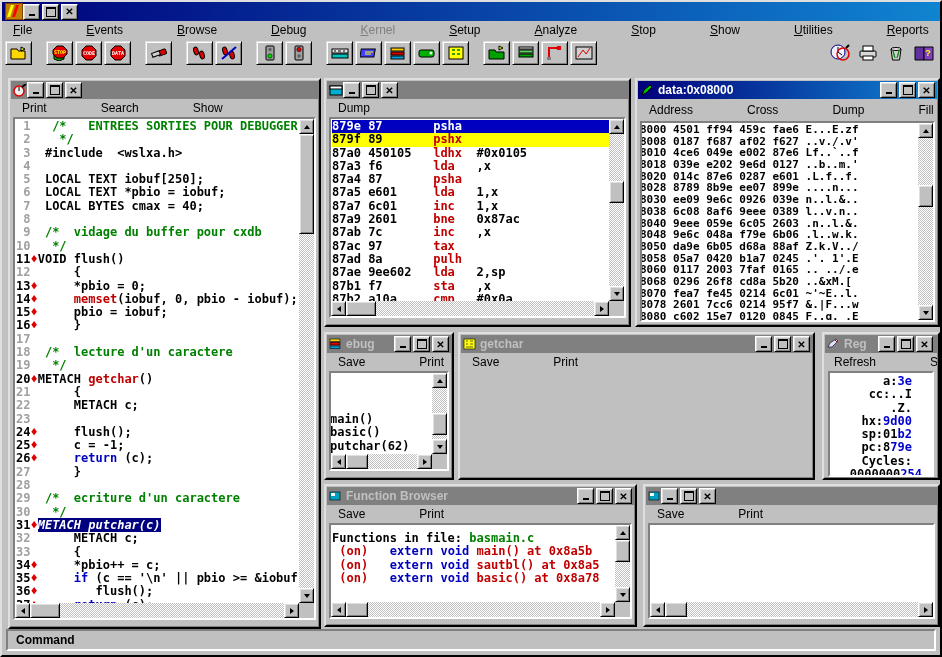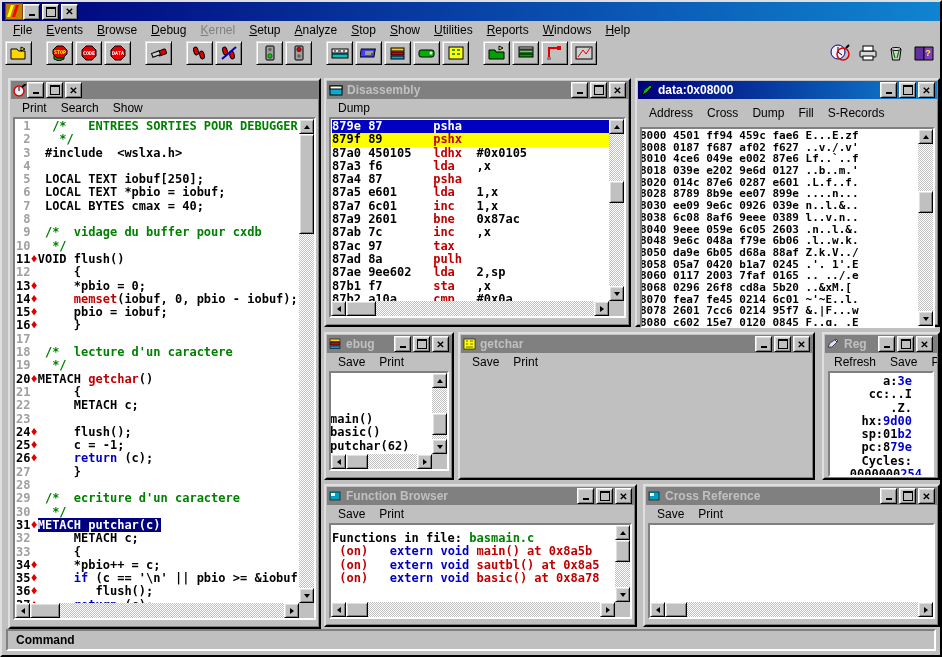--- a/index.html
+++ b/index.html
@@ -25,21 +25,21 @@
           border:1px solid;border-color:#fff #000 #000 #fff;
           box-shadow:inset 1px 1px 0 #dfdfdf, inset -1px -1px 0 #808080;
           position:relative;font-size:9px;line-height:12px;text-align:center;
           color:#000;font-family:"Liberation Sans",sans-serif;font-weight:bold;
           display:flex;align-items:center;justify-content:center;overflow:hidden;}
   .sysbtn .g{display:block;}
   .min .g{width:6px;height:2px;background:#000;margin-top:6px;}
   .max .g{width:8px;height:7px;border:1px solid #000;border-top-width:2px;}
   .clo .g{font-size:10px;line-height:9px;font-weight:bold;font-family:"Liberation Sans",sans-serif;}
 
-  .menubar{height:17px;display:flex;align-items:center;background:#c0c0c0;padding-left:4px;}
+  .menubar{height:17px;display:flex;align-items:center;background:#c0c0c0;padding-left:4px;gap:40px;}
   .menubar span{padding:1px 7px;font-size:12px;color:#000;}
   .menubar span.dim{color:#808080;}
   .menubar span u{text-decoration:underline;}
 
   .win{position:absolute;background:#c0c0c0;
        border:2px solid;border-color:#dfdfdf #000 #000 #dfdfdf;box-sizing:border-box;}
   .winin{border:1px solid;border-color:#c0c0c0 #808080 #808080 #c0c0c0;height:100%;box-sizing:border-box;}
 
   .client{background:#fff;border:2px solid;border-color:#808080 #fff #fff #808080;
           box-sizing:border-box;overflow:hidden;position:relative;}
@@ -74,21 +74,21 @@
         box-sizing:border-box;display:flex;align-items:center;justify-content:center;}
   .tsep{width:10px;}
   .flat{width:26px;height:24px;display:flex;align-items:center;justify-content:center;}
 
   
   .ln{color:#000;}
   .ln.g{color:#a0a0a0;}
   .cmt{color:#008000;}
   .kw{color:#0000c0;}
   .fn{color:#c00000;}
-  .hl{background:#000080;color:#fff;}
+  .hl{background:#000080;color:#fff;font-style:italic;}
   .dia{color:#e00000;}
 
   .statusbar{position:absolute;left:4px;right:4px;bottom:4px;height:22px;
              background:#c0c0c0;border:2px solid;border-color:#808080 #fff #fff #808080;
              box-sizing:border-box;display:flex;align-items:center;padding-left:8px;
              font-size:12px;font-weight:bold;color:#000;}
 </style>
 </head>
 <body>
 
@@ -341,21 +341,20 @@
 
   <div class="win" style="left:322px;top:76px;width:307px;height:249px;">
     <div class="winin">
       <div class="tbar inactive">
         <span style="width:14px;height:13px;display:inline-block;">
           <svg width="14" height="13" viewBox="0 0 14 13">
               <rect x="1" y="2" width="12" height="9" fill="#00b0d0" stroke="#000"></rect>
               <rect x="1" y="2" width="12" height="3" fill="#fff" stroke="#000"></rect>
             </svg>
         </span>
-        <div class="tt">Disassembly</div>
         <div class="btns">
           <div class="sysbtn min">
               <span class="g"></span>
             </div>
           <div class="sysbtn max">
               <span class="g"></span>
             </div>
           <div class="sysbtn clo">
               <span class="g">✕</span>
             </div>
@@ -405,21 +404,21 @@
               <span class="g"></span>
             </div>
           <div class="sysbtn max">
               <span class="g"></span>
             </div>
           <div class="sysbtn clo">
               <span class="g">✕</span>
             </div>
         </div>
       </div>
-      <div class="menubar" id="data-menu" style="height:28px;text-align:right;">
+      <div class="menubar" id="data-menu" style="height:22px;text-align:right;">
           <span>Address</span>
           <span>Cross</span>
           <span>Dump</span>
           <span>Fill</span>
           <span>S-Records</span>
         </div>
       <div class="client" style="margin:0 2px 2px 2px;height:201px;">
         <div class="mono" id="data-rows" style="position:absolute;left:-2px;top:1px;right:15px;bottom:0;overflow:hidden;"><div style="height: 11.7px; font-size: 11px; line-height: 11.7px;"><span>8000</span><span> 4501 ff94 459c fae6</span><span> E...E.zf</span></div><div style="height: 11.7px; font-size: 11px; line-height: 11.7px;"><span>8008</span><span> 0187 f687 af02 f627</span><span> ..v./.v'</span></div><div style="height: 11.7px; font-size: 11px; line-height: 11.7px;"><span>8010</span><span> 4ce6 049e e002 87e6</span><span> Lf..`..f</span></div><div style="height: 11.7px; font-size: 11px; line-height: 11.7px;"><span>8018</span><span> 039e e202 9e6d 0127</span><span> ..b..m.'</span></div><div style="height: 11.7px; font-size: 11px; line-height: 11.7px;"><span>8020</span><span> 014c 87e6 0287 e601</span><span> .L.f..f.</span></div><div style="height: 11.7px; font-size: 11px; line-height: 11.7px;"><span>8028</span><span> 8789 8b9e ee07 899e</span><span> ....n...</span></div><div style="height: 11.7px; font-size: 11px; line-height: 11.7px;"><span>8030</span><span> ee09 9e6c 0926 039e</span><span> n..l.&amp;..</span></div><div style="height: 11.7px; font-size: 11px; line-height: 11.7px;"><span>8038</span><span> 6c08 8af6 9eee 0389</span><span> l..v.n..</span></div><div style="height: 11.7px; font-size: 11px; line-height: 11.7px;"><span>8040</span><span> 9eee 059e 6c05 2603</span><span> .n..l.&amp;.</span></div><div style="height: 11.7px; font-size: 11px; line-height: 11.7px;"><span>8048</span><span> 9e6c 048a f79e 6b06</span><span> .l..w.k.</span></div><div style="height: 11.7px; font-size: 11px; line-height: 11.7px;"><span>8050</span><span> da9e 6b05 d68a 88af</span><span> Z.k.V../</span></div><div style="height: 11.7px; font-size: 11px; line-height: 11.7px;"><span>8058</span><span> 05a7 0420 b1a7 0245</span><span> .'. 1'.E</span></div><div style="height: 11.7px; font-size: 11px; line-height: 11.7px;"><span>8060</span><span> 0117 2003 7faf 0165</span><span> .. ../.e</span></div><div style="height: 11.7px; font-size: 11px; line-height: 11.7px;"><span>8068</span><span> 0296 26f8 cd8a 5b20</span><span> ..&amp;xM.[ </span></div><div style="height: 11.7px; font-size: 11px; line-height: 11.7px;"><span>8070</span><span> fea7 fe45 0214 6c01</span><span> ~'~E..l.</span></div><div style="height: 11.7px; font-size: 11px; line-height: 11.7px;"><span>8078</span><span> 2601 7cc6 0214 95f7</span><span> &amp;.|F...w</span></div><div style="height: 11.7px; font-size: 11px; line-height: 11.7px;"><span>8080</span><span> c602 15e7 0120 0845</span><span> F..g. .E</span></div></div>
         <div class="sb-v">
           <div class="arrow up">
@@ -606,21 +605,20 @@
 
   <div class="win" style="left:641px;top:482px;width:297px;height:143px;">
     <div class="winin">
       <div class="tbar inactive">
         <span style="width:13px;height:12px;display:inline-block;">
           <svg width="13" height="12" viewBox="0 0 13 12">
               <rect x="1" y="2" width="10" height="8" fill="#00a0c0" stroke="#000" stroke-width="0.6"></rect>
               <rect x="2" y="3" width="4" height="3" fill="#fff"></rect>
             </svg>
         </span>
-        <div class="tt">Cross Reference</div>
         <div class="btns">
           <div class="sysbtn min">
               <span class="g"></span>
             </div>
           <div class="sysbtn max">
               <span class="g"></span>
             </div>
           <div class="sysbtn clo">
               <span class="g">✕</span>
             </div>

